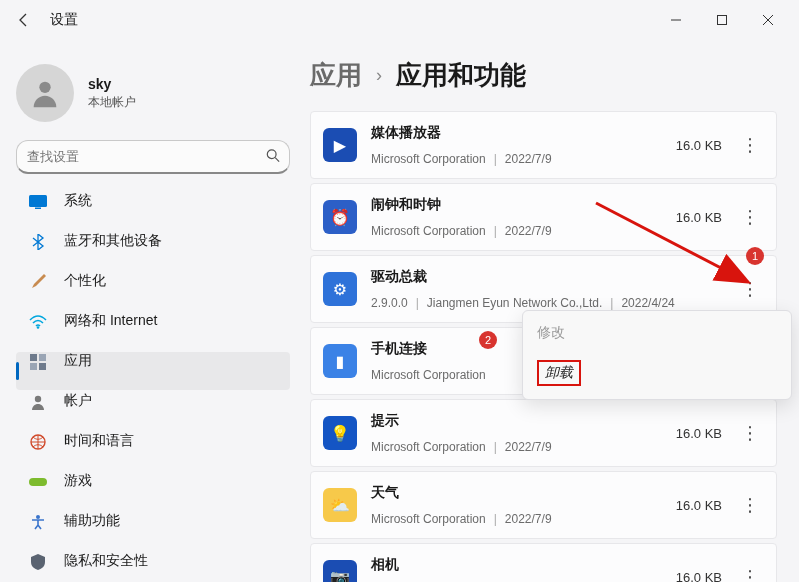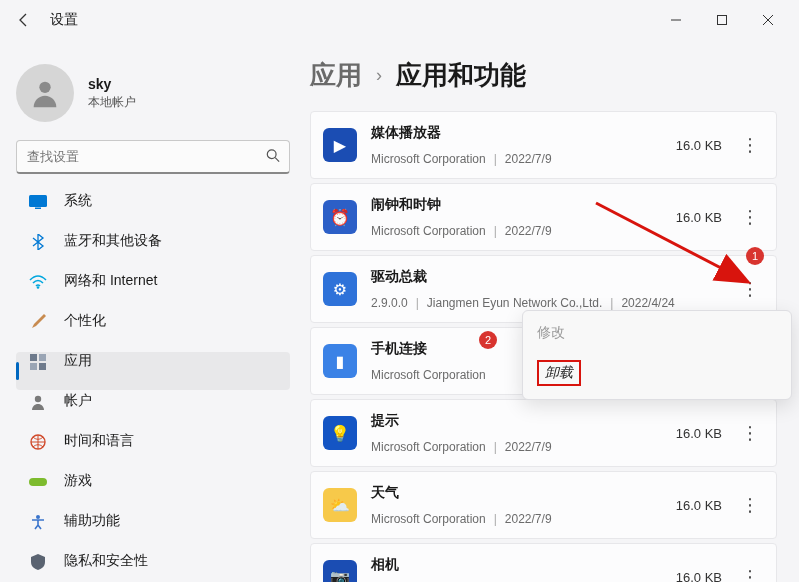--- a/index.html
+++ b/index.html
@@ -65,21 +65,21 @@
   .search-wrap {
     position: relative;
     margin-bottom: 18px;
   }
   .search-wrap input {
     width: 100%;
     height: 34px;
     border: 1px solid #c9c9c9;
     border-bottom: 2px solid #888;
     background: #fbfbfb;
-    border-radius: 4px;
+    border-radius: 12px;
     padding: 0 34px 0 10px;
     font-size: 13px;
     outline: none;
   }
   .search-wrap .sicon {
     position: absolute;
     right: 10px; top: 50%; transform: translateY(-50%);
     color: #555;
   }
 
@@ -279,34 +279,34 @@
       <div class="nav-item">
         <span class="nav-icon">
             <svg width="14" height="16" viewBox="0 0 10 16">
               <path d="M5 0v16l5-4-5-4 5-4-5-4z M5 8L0 4 M5 8L0 12" fill="none" stroke="#0078d4" stroke-width="1.3"></path>
             </svg>
           </span>
         <span>蓝牙和其他设备</span>
       </div>
       <div class="nav-item">
         <span class="nav-icon">
+            <svg width="16" height="16" viewBox="0 0 16 16">
+              <path d="M2 14 L4 10 L14 0 L16 2 L6 12z" fill="#c88b50"></path>
+            </svg>
+          </span>
+        <span>个性化</span>
+      </div>
+      <div class="nav-item">
+        <span class="nav-icon">
             <svg width="18" height="14" viewBox="0 0 18 14">
               <path d="M1 5 Q9 -3 17 5 M4 8 Q9 3 14 8 M7 11 Q9 9 11 11" fill="none" stroke="#00a6de" stroke-width="1.6"></path>
               <circle cx="9" cy="12.5" r="1.3" fill="#00a6de"></circle>
             </svg>
           </span>
         <span>网络和 Internet</span>
-      </div>
-      <div class="nav-item">
-        <span class="nav-icon">
-            <svg width="16" height="16" viewBox="0 0 16 16">
-              <path d="M2 14 L4 10 L14 0 L16 2 L6 12z" fill="#c88b50"></path>
-            </svg>
-          </span>
-        <span>个性化</span>
       </div>
       <div class="nav-item selected">
         <span class="nav-icon">
             <svg width="16" height="16" viewBox="0 0 16 16">
               <rect x="0" y="0" width="7" height="7" fill="#6e7a8c"></rect>
               <rect x="9" y="0" width="7" height="7" fill="#9aa5b5"></rect>
               <rect x="0" y="9" width="7" height="7" fill="#9aa5b5"></rect>
               <rect x="9" y="9" width="7" height="7" fill="#6e7a8c"></rect>
             </svg>
           </span>

